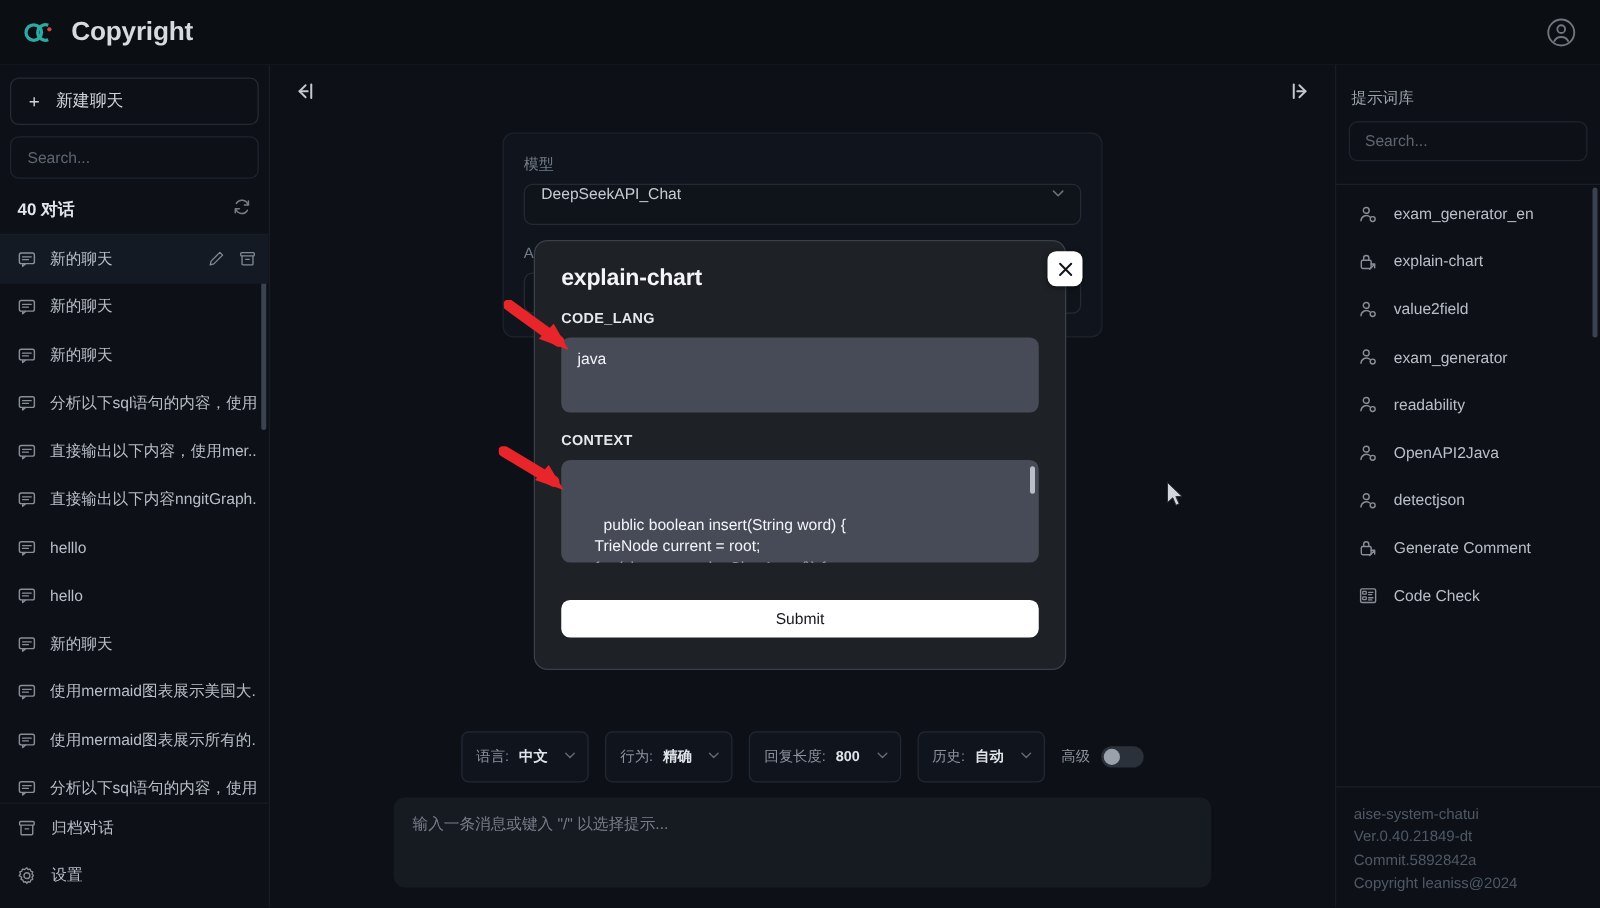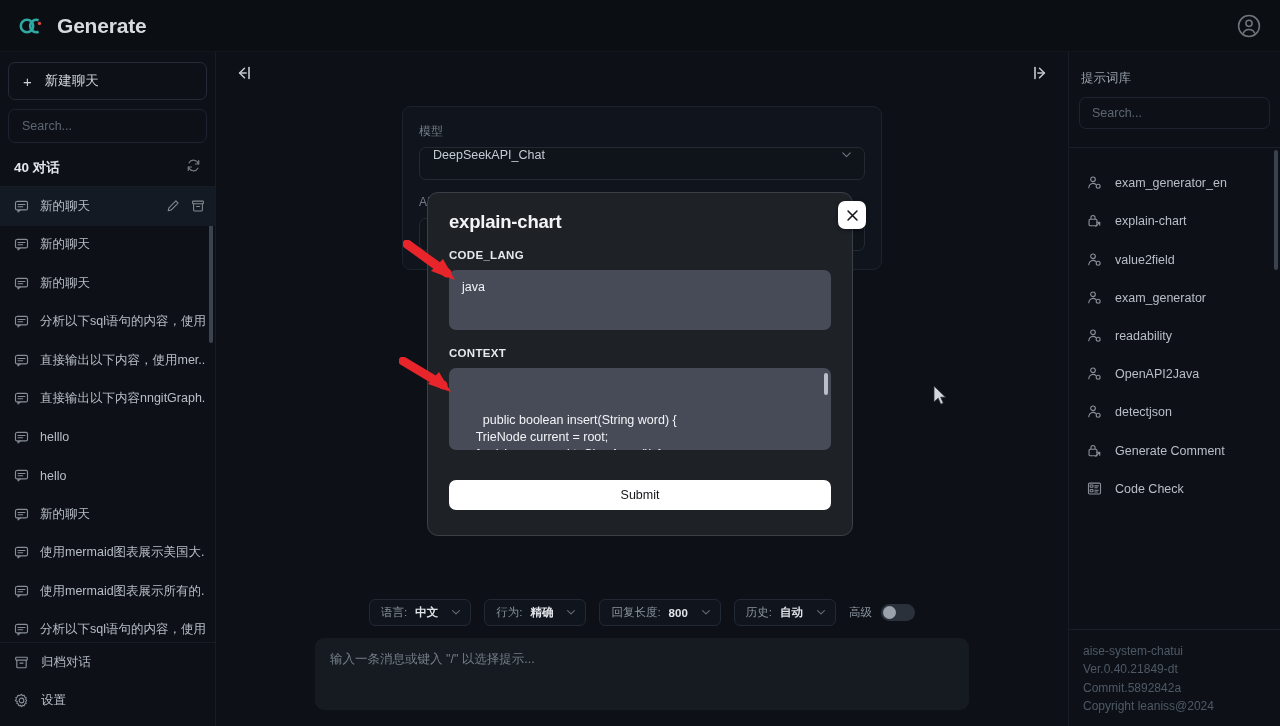--- a/index.html
+++ b/index.html
@@ -121,21 +121,21 @@
   }
   .chev { opacity: .6; }
 
   
   .composer-wrap { padding: 0 0 16px 0; }
   .opts-row {
     display: flex; align-items: center; justify-content: center;
     gap: 13px; margin-bottom: 12px;
   }
   .opt-pill {
-    height: 27px; border: 1px solid #222934; border-radius: 6px;
+    height: 41px; border: 1px solid #222934; border-radius: 6px;
     display: flex; align-items: center; gap: 8px;
     padding: 0 8px 0 11px; background: #10151d; cursor: pointer;
   }
   .opt-k { font-size: 11.5px; color: #8b939e; }
   .opt-v { font-size: 11.5px; color: #e0e4e9; font-weight: bold; }
   .opt-pill .chev { margin-left: 4px; }
   .adv-wrap { display: flex; align-items: center; gap: 9px; }
   .adv-label { font-size: 11.5px; color: #8b939e; }
   .toggle {
     width: 34px; height: 17px; border-radius: 10px;
@@ -175,21 +175,21 @@
     border: 1px solid #1d2430; border-radius: 7px;
     background: transparent; color: #c7ccd3;
     padding: 0 12px; font-size: 12.5px; outline: none;
   }
   .rp-search::placeholder { color: #5d6672; }
   .rp-list {
     margin-top: 18px; border-top: 1px solid #1a202a;
     flex: 1; overflow: hidden; position: relative; padding-top: 4px;
   }
   .rp-item {
-    height: 38.2px; display: flex; align-items: flex-end; gap: 13px;
+    height: 38.2px; display: flex; align-items: center; gap: 13px;
     padding: 0 12px 0 18px; color: #b9bfc8; font-size: 12.5px;
     cursor: pointer;
   }
   .rp-ic { flex: 0 0 15px; opacity: .72; display: flex; }
   .rp-scroll {
     position: absolute; right: 2px; top: 2px;
     width: 4px; height: 120px; border-radius: 3px; background: #39424e;
   }
   .rp-foot {
     border-top: 1px solid #1a202a;
@@ -257,21 +257,21 @@
 
   <div class="topbar">
     <div class="brand">
       <span class="brand-logo">
         <svg width="30" height="20" viewBox="0 0 30 20">
           <circle cx="9" cy="10" r="6.2" fill="none" stroke="#2ea8a0" stroke-width="2.6"></circle>
           <path d="M20.6 4.2 A6.2 6.2 0 1 0 20.6 15.8" fill="none" stroke="#2ea8a0" stroke-width="2.6"></path>
           <circle cx="21.5" cy="7.4" r="1.7" fill="#d14b3a"></circle>
         </svg>
       </span>
-      <span class="brand-name">Generate</span>
+      <span class="brand-name">Copyright</span>
     </div>
     <span class="avatar-btn">
       <svg width="26" height="26" viewBox="0 0 26 26">
         <circle cx="13" cy="13" r="10.4" fill="none" stroke="#aeb5bf" stroke-width="1.5"></circle>
         <circle cx="13" cy="10.3" r="3.1" fill="none" stroke="#aeb5bf" stroke-width="1.5"></circle>
         <path d="M7.2 20.4a6.3 6.3 0 0 1 11.6 0" fill="none" stroke="#aeb5bf" stroke-width="1.5"></path>
       </svg>
     </span>
   </div>
 

